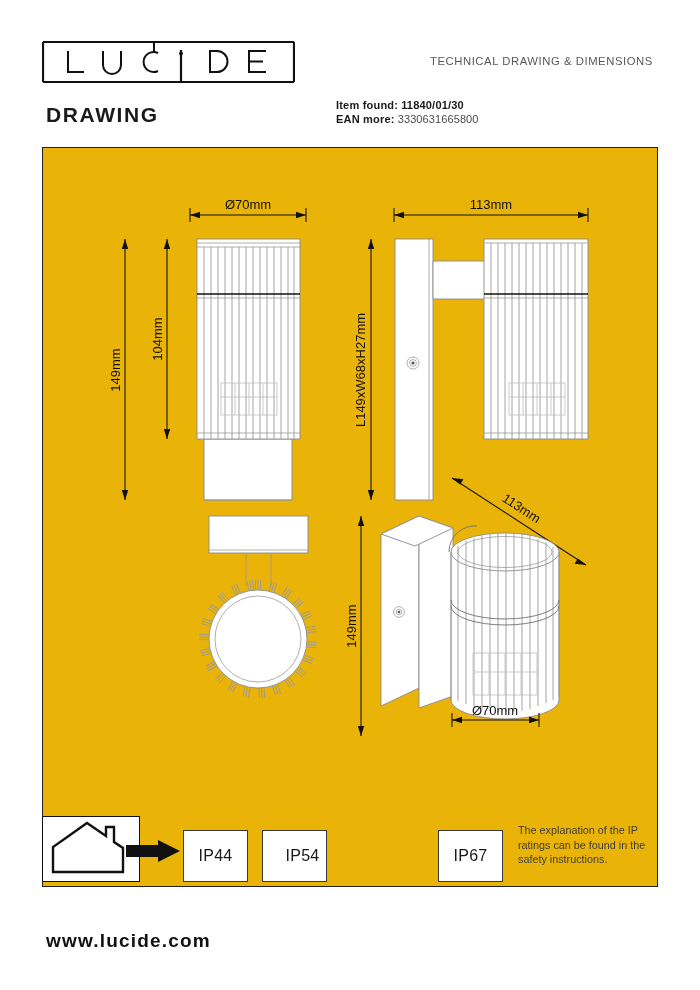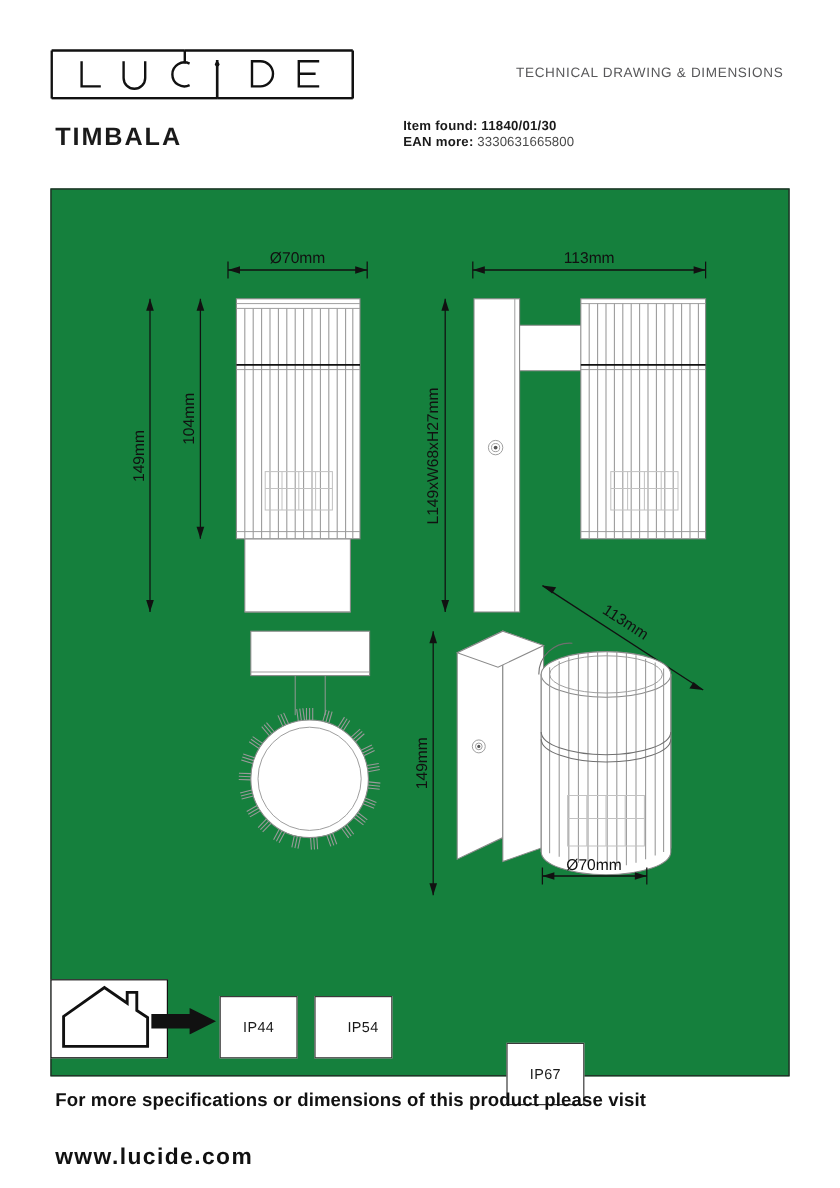--- a/index.html
+++ b/index.html
@@ -69,25 +69,25 @@
   }
   .ean-val {
     font-weight: normal;
     color: #4a4a4a;
     letter-spacing: 0.1px;
   }
 
   
   .frame {
     position: absolute;
-    left: 42px; top: 157px;
+    left: 42px; top: 147px;
     width: 616px; height: 740px;
     border: 1.6px solid #222222;
     box-sizing: border-box;
-    background: #15803d;
+    background: #eab308;
   }
   .frame svg { display: block; }
 
   
   .ip-row {
     position: absolute;
     left: 42px; top: 816px;
     width: 616px; height: 72px;
   }
   .house-box {
@@ -103,31 +103,31 @@
     left: 84px; top: 24px;
     width: 56px; height: 22px;
   }
   .ip-chip {
     position: absolute;
     top: 14px;
     width: 65px; height: 52px;
     border: 1.5px solid #3a3a3a;
     box-sizing: border-box;
     background: #ffffff;
-    font-size: 12px;
+    font-size: 16px;
     color: #1a1a1a;
     display: flex;
     align-items: center;
     justify-content: center;
     letter-spacing: 0.3px;
   }
   .ip-chip.c0 { left: 141px; }
   .ip-chip.c1 { left: 220px; padding-left: 16px; }
   .ip-chip.c2 { left: 300px; }
-  .ip-chip.c3 { left: 380px; margin-top: 39px; }
+  .ip-chip.c3 { left: 396px; }
 
   .ip-note {
     position: absolute;
     left: 476px; top: 7px;
     width: 150px;
     font-size: 10.8px;
     line-height: 14.6px;
     color: #3d3d3d;
   }
 
@@ -136,21 +136,21 @@
     position: absolute;
     left: 46px; top: 909px;
     font-size: 15.5px;
     font-weight: bold;
     letter-spacing: 0.1px;
     color: #111111;
     white-space: nowrap;
   }
   .footer-line2 {
     position: absolute;
-    left: 46px; top: 954px;
+    left: 46px; top: 930px;
     font-size: 19px;
     font-weight: bold;
     letter-spacing: 1.2px;
     color: #111111;
     white-space: nowrap;
   }
 
   
   text {
     font-family: "Liberation Sans", sans-serif;
@@ -189,21 +189,21 @@
 
         <path d="M168 10 V31 h7 a10.5 10.5 0 0 0 0 -21 z"></path>
 
         <path d="M224 10 H207 V31 H224 M207 20.5 H221"></path>
       </g>
     </svg>
   </div>
 
   <div class="tech-caption">TECHNICAL DRAWING &amp; DIMENSIONS</div>
 
-  <div class="product-name">TIMBALA</div>
+  <div class="product-name">DRAWING</div>
 
   <div class="item-line l1">
     <b>Item found:</b>
     <span class="item-val">11840/01/30</span>
   </div>
   <div class="item-line l2">
     <b>EAN more</b><b>:</b>
     <span class="ean-val">3330631665800</span>
   </div>
 
@@ -556,18 +556,18 @@
     <div class="arrow-glyph">
       <svg width="56" height="22" viewBox="0 0 56 22" aria-hidden="true">
         <path d="M0 5 H32 V0 L54 11 L32 22 V17 H0 Z" fill="#111111"></path>
       </svg>
     </div>
 
     <div class="ip-chip c0">IP44</div>
     <div class="ip-chip c1">IP54</div>
     <div class="ip-chip c3">IP67</div>
 
+    <div class="ip-note">The explanation of the IP ratings can be found in the safety instructions.</div>
   </div>
 
-  <div class="footer-line1">For more specifications or dimensions of this product please visit</div>
   <div class="footer-line2">www.lucide.com</div>
 
 </div>
 
 </body></html>

